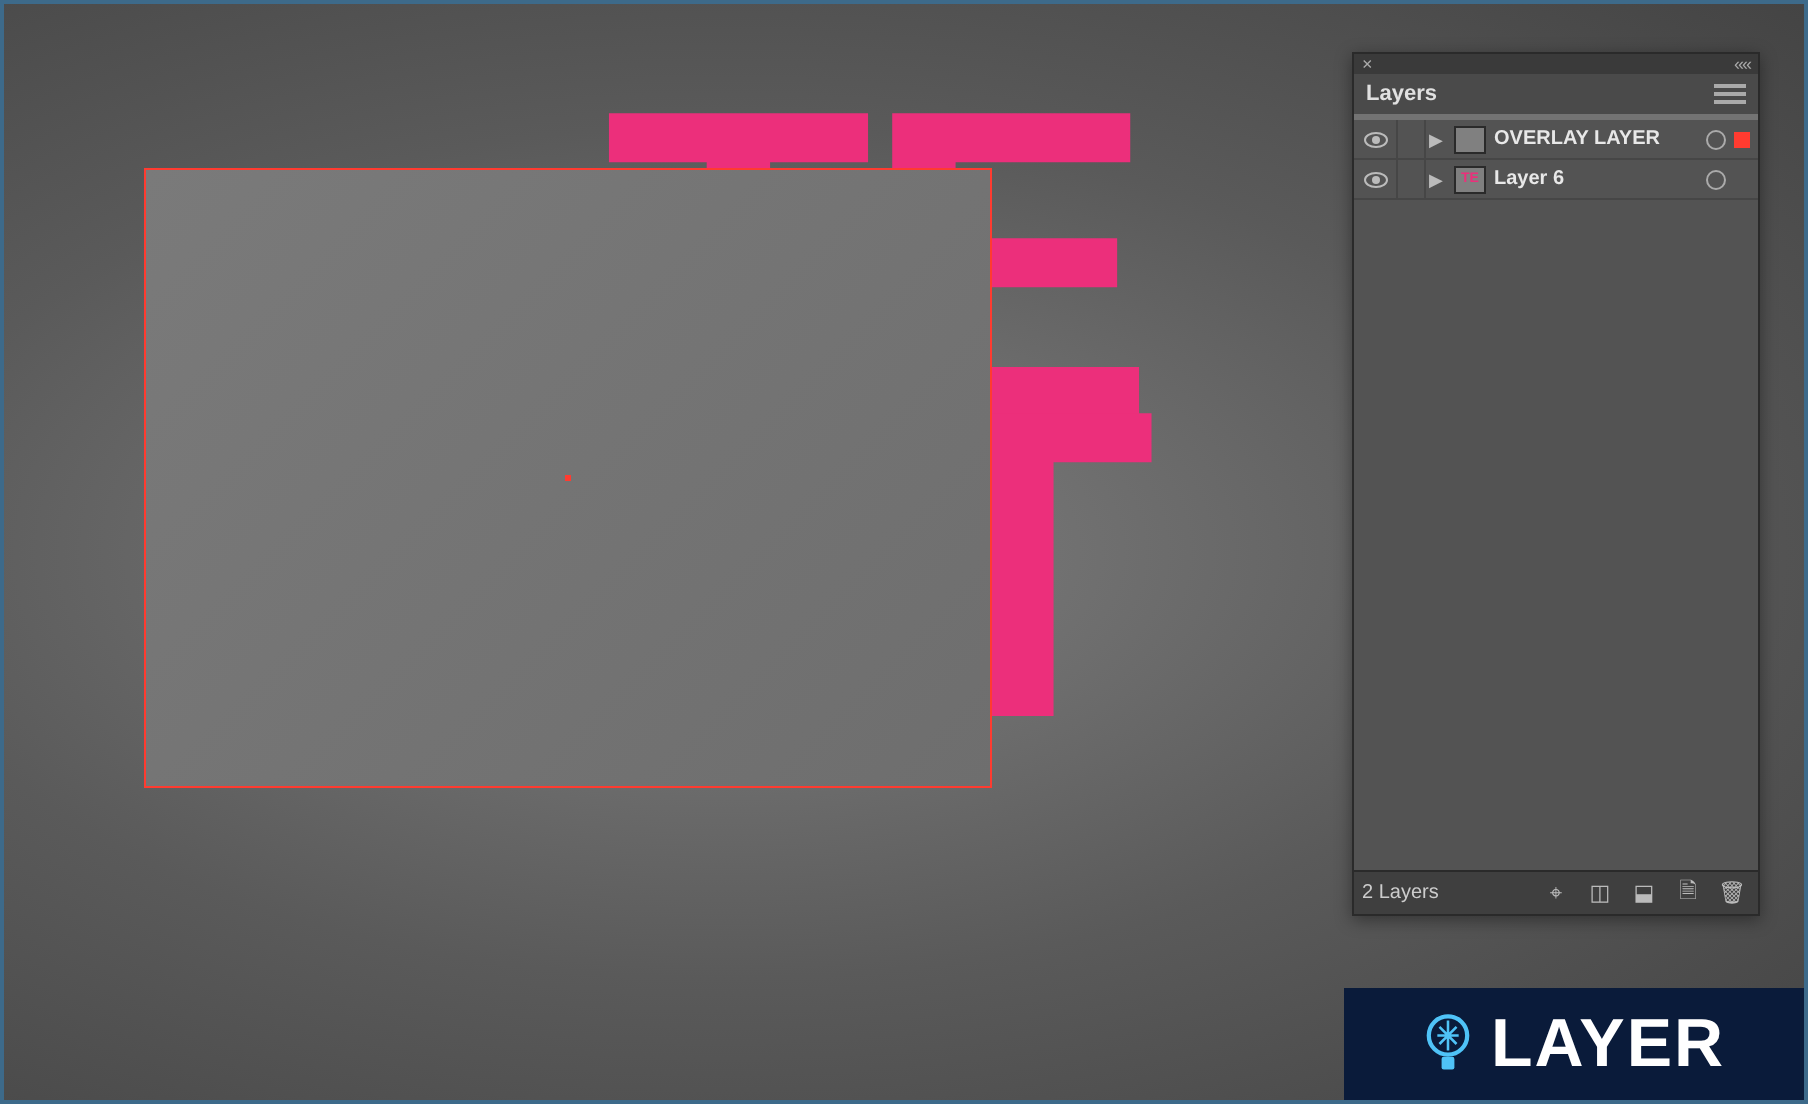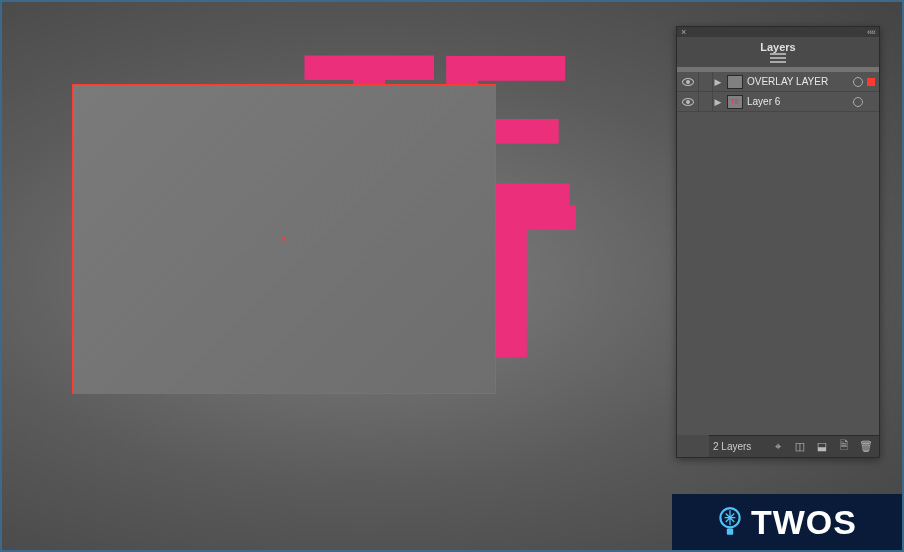--- a/index.html
+++ b/index.html
@@ -76,25 +76,24 @@
     padding: 0 4px;
   }
   .panel-titlebar .x { font-size: 9px; color: #aaa; cursor: pointer; }
   .panel-titlebar .dots { font-size: 9px; color: #aaa; letter-spacing: -1px; cursor: pointer;}
   .panel-tab {
     background: #4a4a4a;
     padding: 4px 6px;
     font-size: 11px;
     font-weight: bold;
     color: #e0e0e0;
-    border-bottom: 5px solid #737373;
+    border-bottom: 3px solid #737373;
     display: flex;
     justify-content: space-between;
     align-items: center;
-    flex-direction: column;
   }
   .panel-menu {
     width: 16px; height: 10px;
     display: flex; flex-direction: column; justify-content: space-between;
     cursor: pointer;
   }
   .panel-menu span { height: 2px; background: #aaa; display: block; }
   .layer-list {
     flex: 1;
     background: #535353;
@@ -154,20 +153,21 @@
     font-size: 7px;
     color: #ec2f7b;
     font-weight: bold;
   }
   .layer-label {
     flex: 1;
     font-size: 10px;
     color: #e8e8e8;
     white-space: nowrap;
     overflow: hidden;
+    font-weight: bold;
   }
   .target {
     width: 10px; height: 10px;
     border: 1px solid #aaa;
     border-radius: 50%;
     margin: 0 2px;
     cursor: pointer;
   }
   .sel-ind {
     width: 8px; height: 8px;
@@ -175,21 +175,20 @@
   }
   .sel-ind.active { background: #ff3b30; }
   .panel-footer {
     height: 22px;
     background: #3f3f3f;
     border-top: 1px solid #2a2a2a;
     display: flex;
     align-items: center;
     padding: 0 4px;
     gap: 4px;
-    margin-left: 32px;
   }
   .footer-label {
     flex: 1;
     font-size: 10px;
     color: #ccc;
   }
   .footer-ico {
     width: 18px; height: 16px;
     display: flex;
     align-items: center;
@@ -290,14 +289,14 @@
 </div>
 
 <div class="watermark">
   <div class="bulb">
     <svg viewBox="0 0 24 30">
       <circle cx="12" cy="11" r="9" fill="none" stroke="#4fc3f7" stroke-width="2"></circle>
       <path d="M12 4 v14 M7 11 h10 M8 7 l8 8 M16 7 l-8 8" stroke="#4fc3f7" stroke-width="1.2"></path>
       <rect x="9" y="21" width="6" height="6" rx="1" fill="#4fc3f7"></rect>
     </svg>
   </div>
-  <span class="watermark-text">TWOS</span>
+  <span class="watermark-text">LAYER</span>
 </div>
 
 </body></html>

